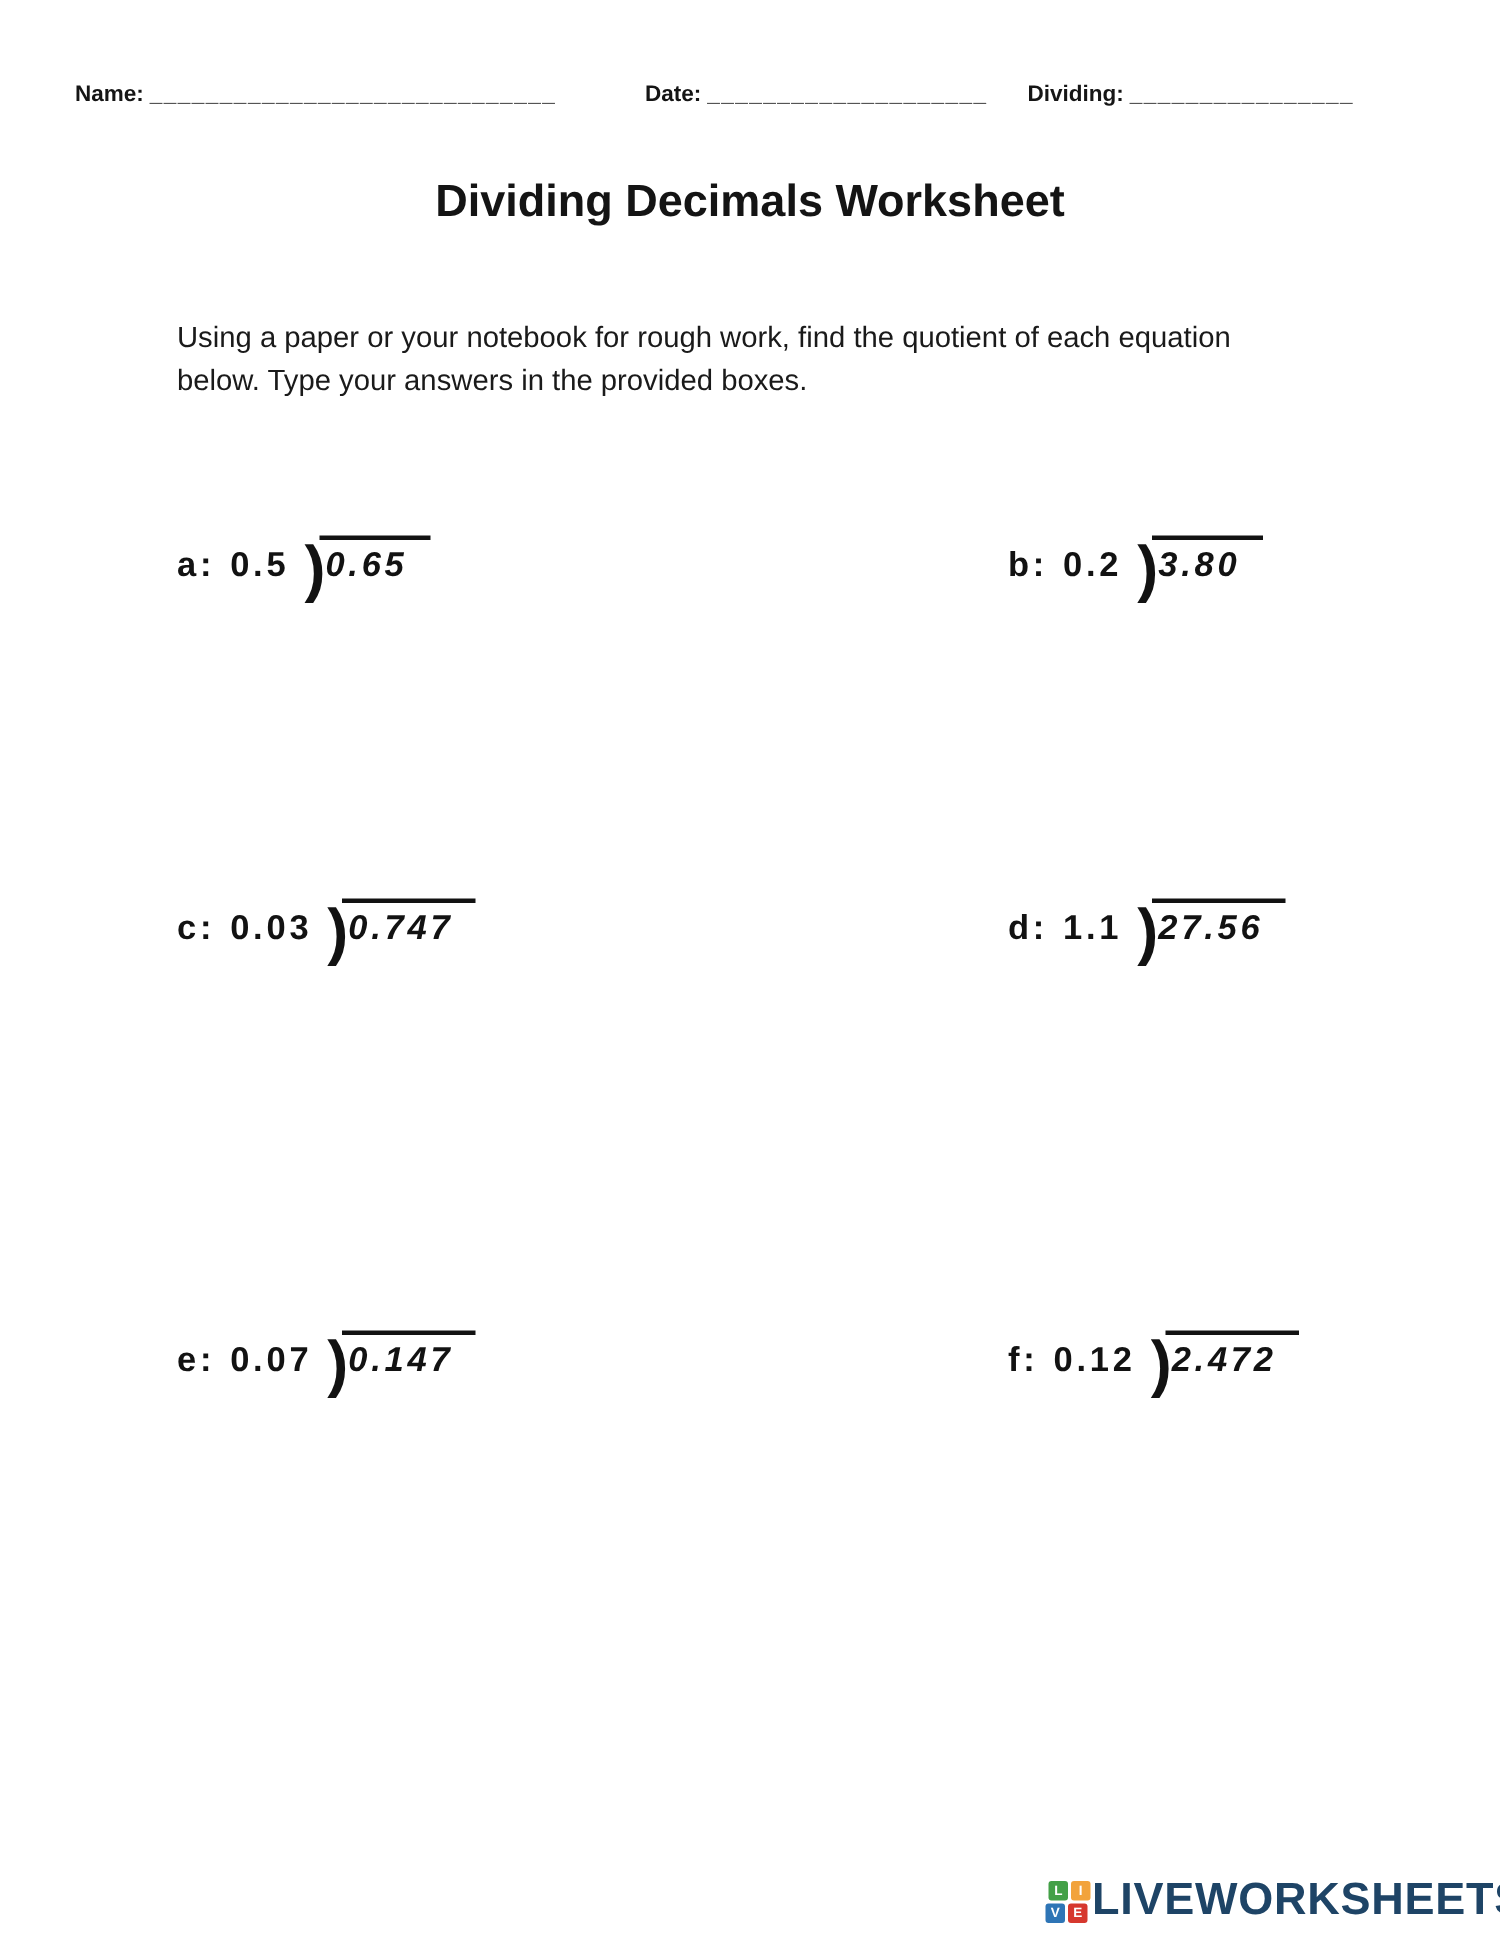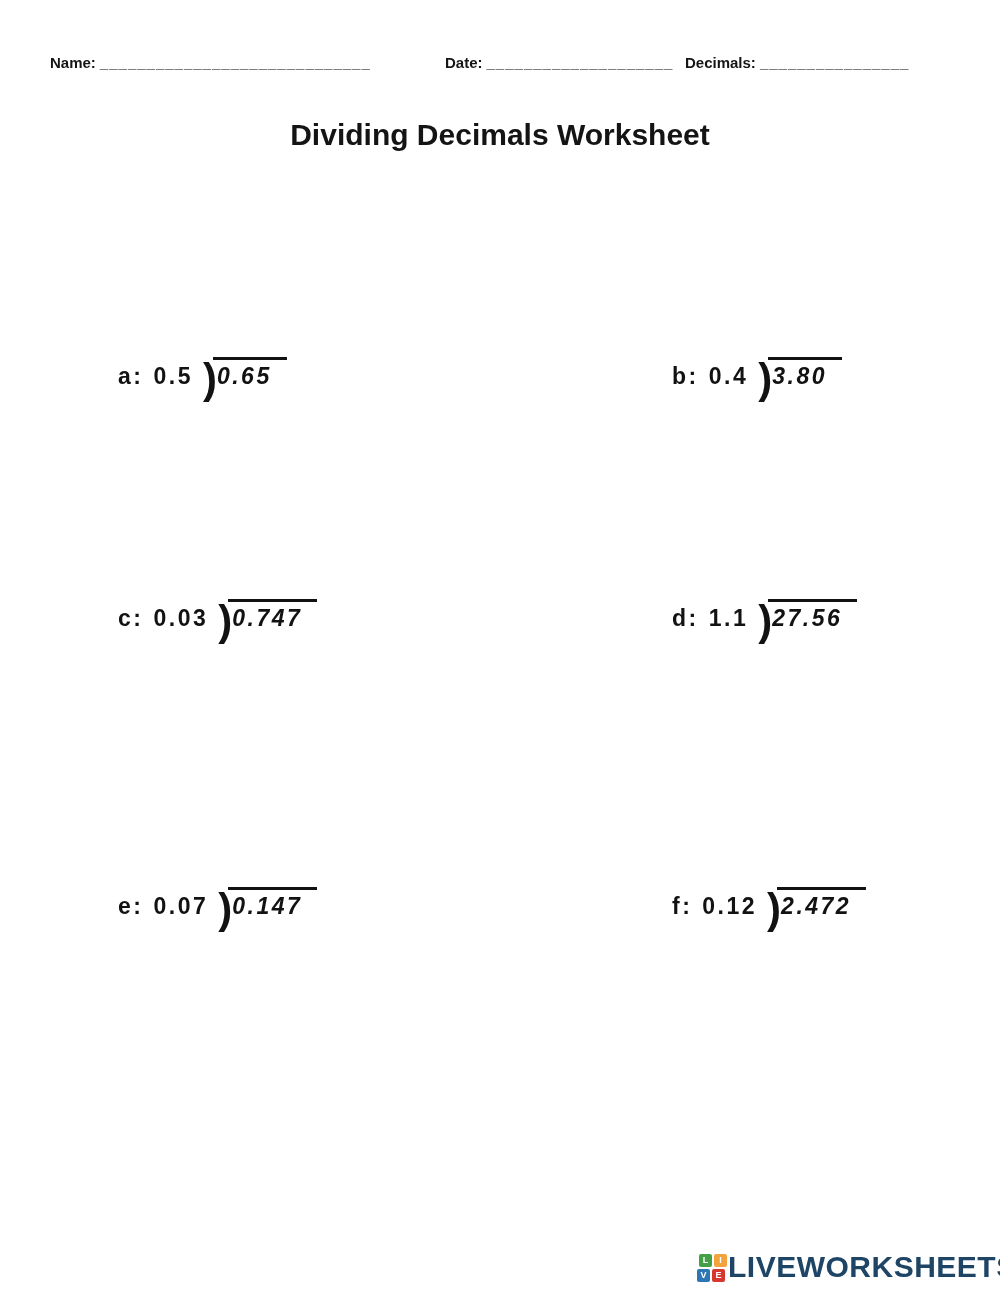--- a/index.html
+++ b/index.html
@@ -90,39 +90,40 @@
   }
 </style>
 </head>
 <body>
 
 <div class="page">
 
   <div class="hdr-group" style="left:50px">
     <span>Name:</span><span class="hdr-line">_____________________________</span>
   </div>
-  <div class="hdr-group" style="left:445px">
+  <div class="hdr-group" style="left:430px">
     <span>Date:</span><span class="hdr-line">____________________</span>
   </div>
   <div class="hdr-group" style="left:685px">
-    <span>Decimals:</span><span class="hdr-line">________________</span>
+    <span>Dividing:</span><span class="hdr-line">________________</span>
   </div>
 
   <div class="title">Dividing Decimals Worksheet</div>
 
+  <div class="instructions">Using a paper or your notebook for rough work, find the quotient of each equation below. Type your answers in the provided boxes.</div>
 
   <div class="problem col-left row-1">
     <span class="plabel">a:</span>
     <span class="divisor">0.5</span>
     <span class="op">)</span>
     <span class="dividend">0.65</span>
   </div>
   <div class="problem col-right row-1">
     <span class="plabel">b:</span>
-    <span class="divisor">0.4</span>
+    <span class="divisor">0.2</span>
     <span class="op">)</span>
     <span class="dividend">3.80</span>
   </div>
   <div class="problem col-left row-2">
     <span class="plabel">c:</span>
     <span class="divisor">0.03</span>
     <span class="op">)</span>
     <span class="dividend">0.747</span>
   </div>
   <div class="problem col-right row-2">

